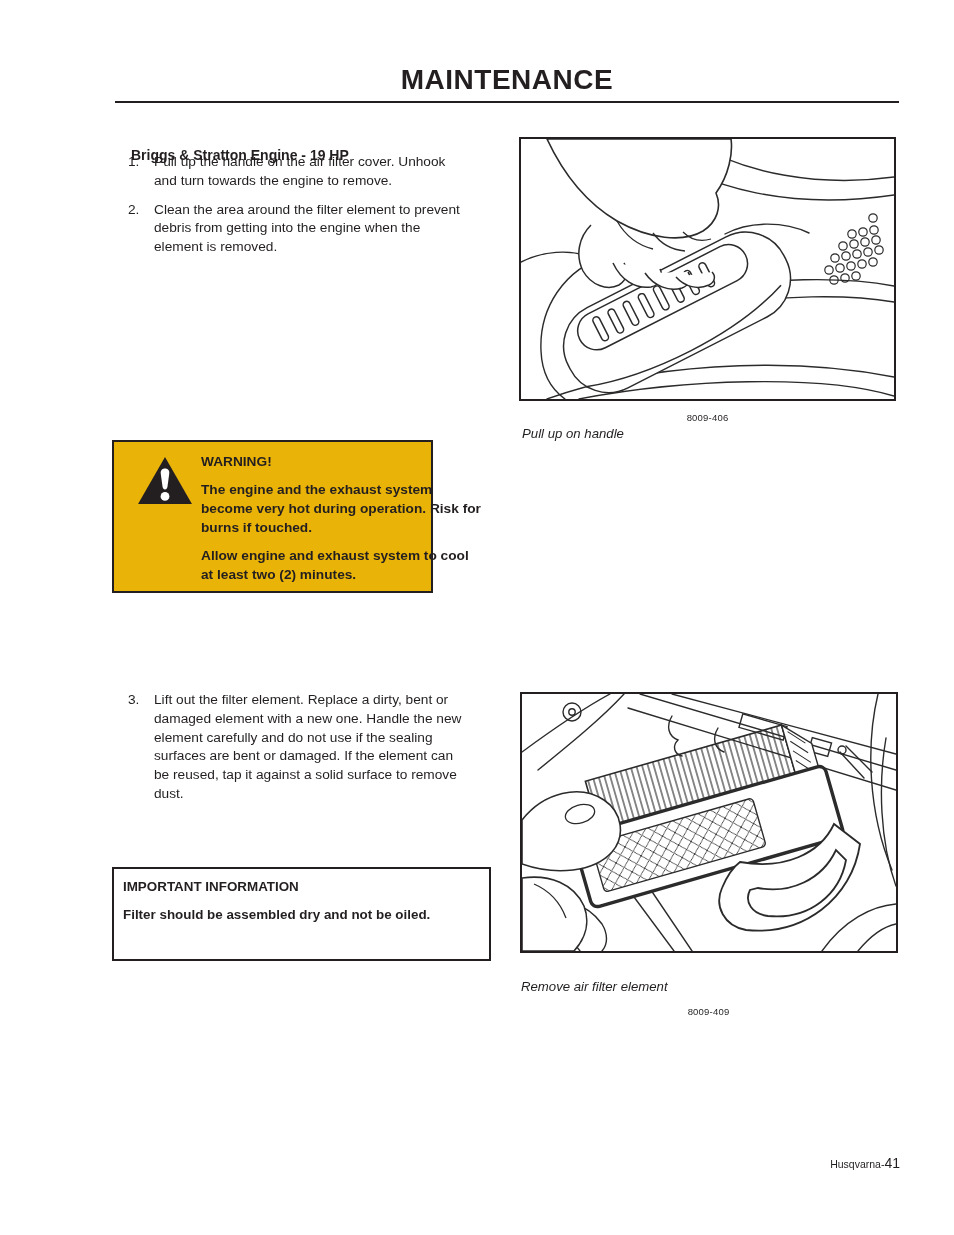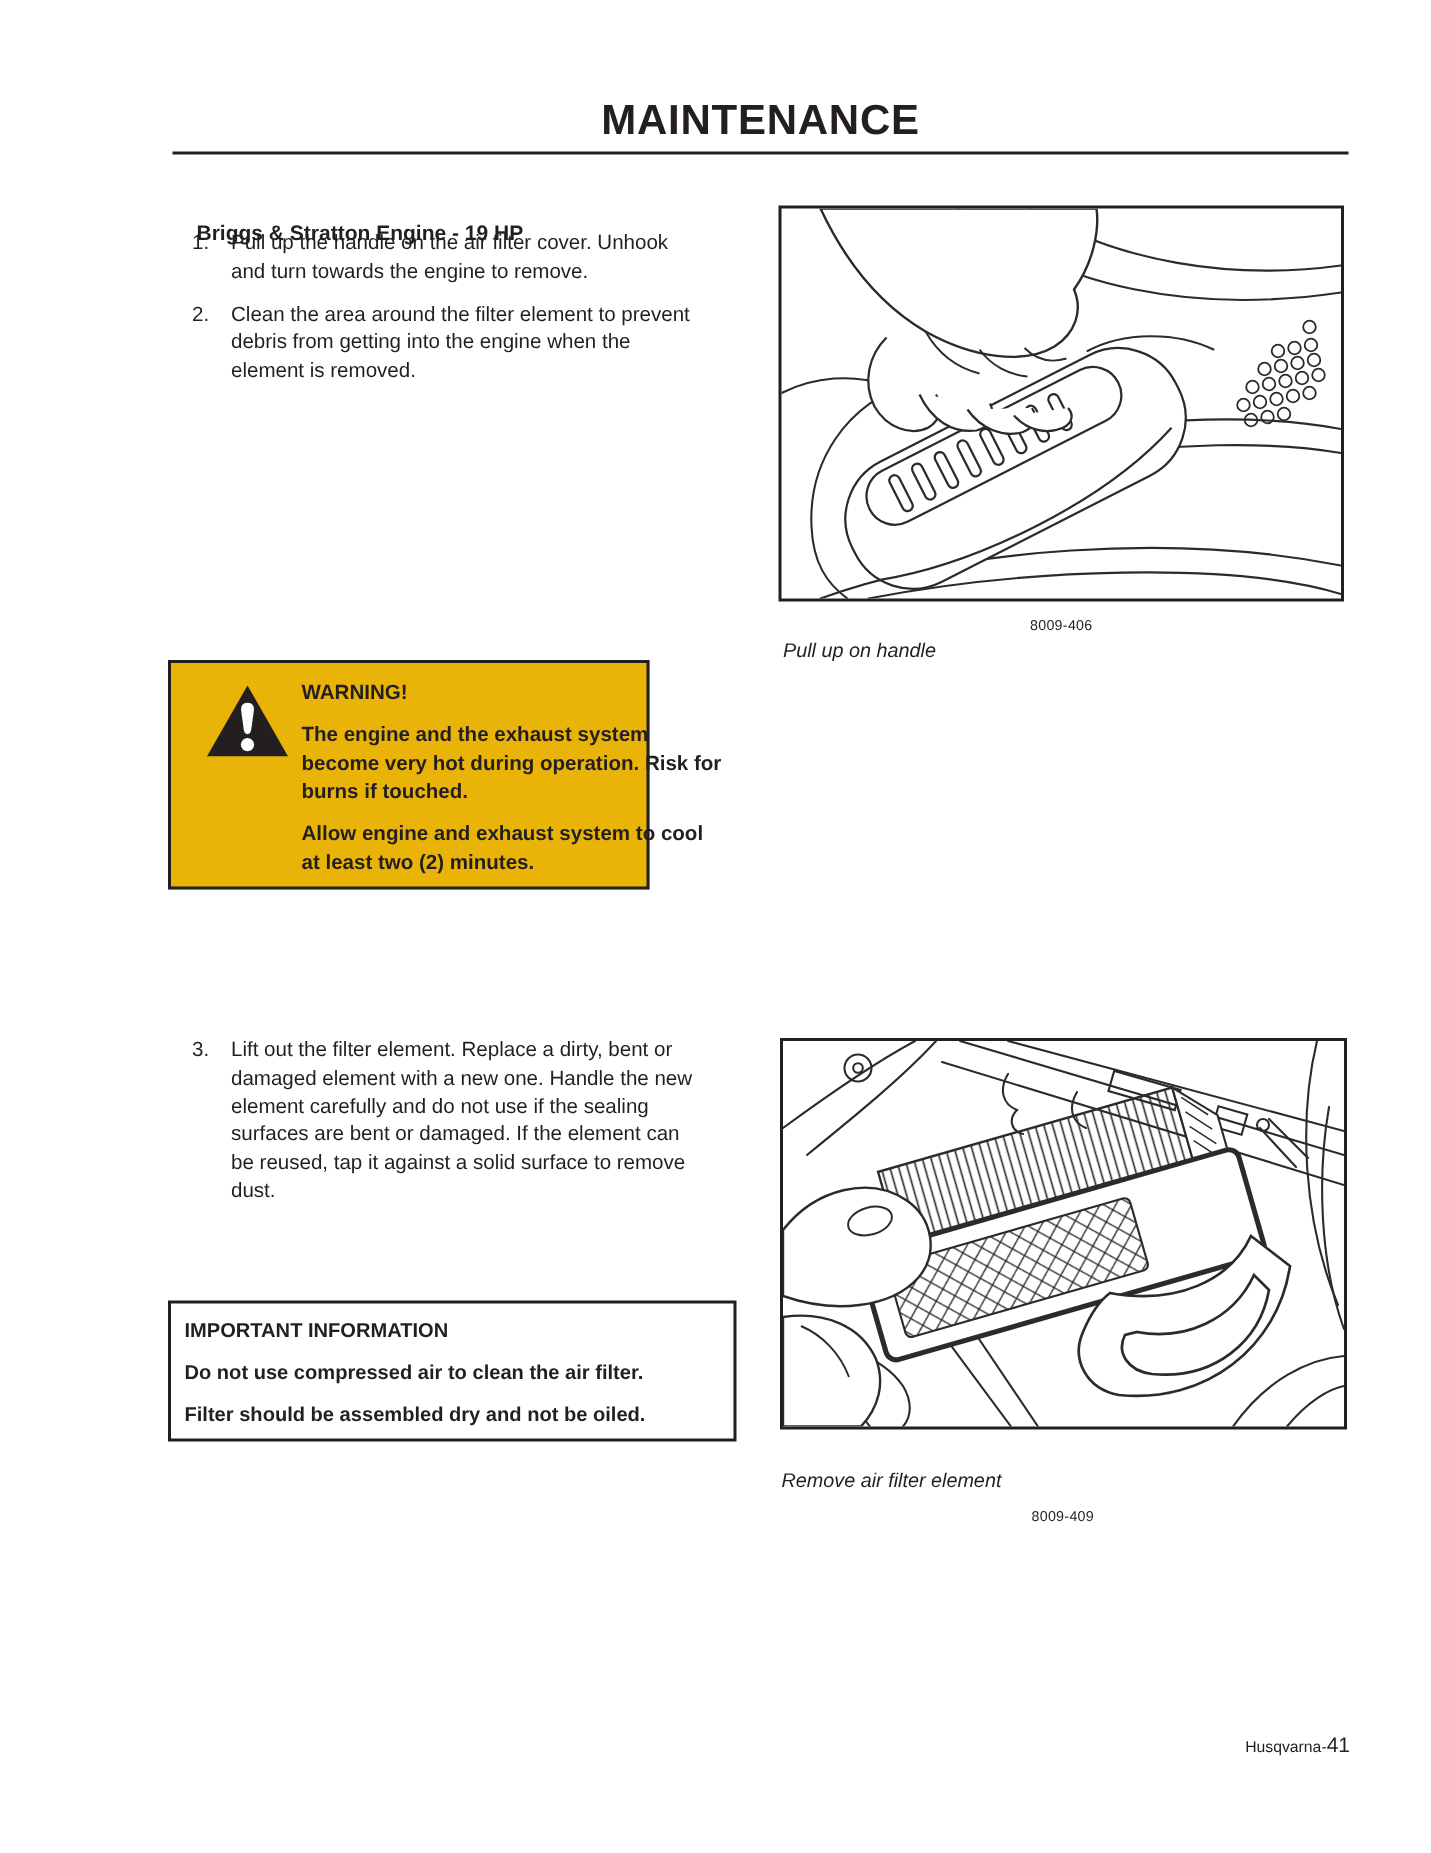--- a/index.html
+++ b/index.html
@@ -204,21 +204,20 @@
 
   <ol class="step-three" style="list-style:none;margin:0;padding:0;">
     <li class="step">
       <span class="step-num">3.</span>
       <span class="step-text">Lift out the filter element. Replace a dirty, bent or damaged element with a new one. Handle the new element carefully and do not use if the sealing surfaces are bent or damaged. If the element can be reused, tap it against a solid surface to remove dust.</span>
     </li>
   </ol>
 
   <div class="info-box">
     <p>IMPORTANT INFORMATION</p>
-    <p>Do not use compressed air to clean the air filter.</p>
     <p>Filter should be assembled dry and not be oiled.</p>
   </div>
 
   <div class="figure figure-2">
     <svg viewBox="0 0 374 257">
       <defs>
         <pattern id="f2p" width="5.6" height="12" patternUnits="userSpaceOnUse">
           <path d="M2.8,0 V12" stroke="#2b2b2b" stroke-width="1.1"></path>
         </pattern>
         <pattern id="f2m" width="13" height="13" patternUnits="userSpaceOnUse">

